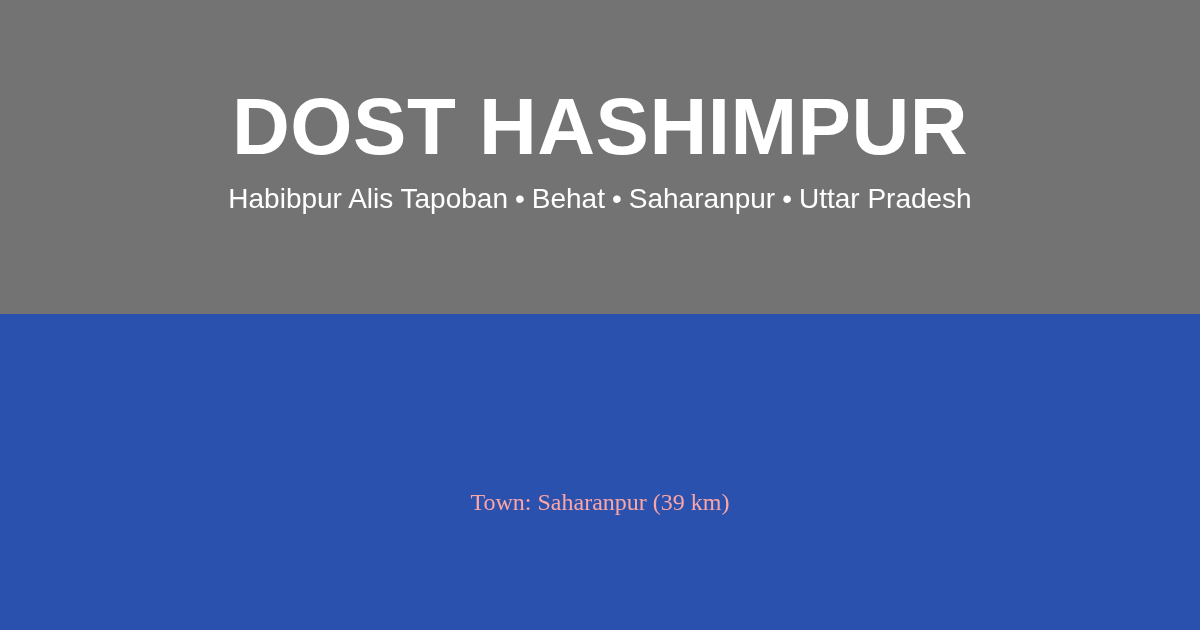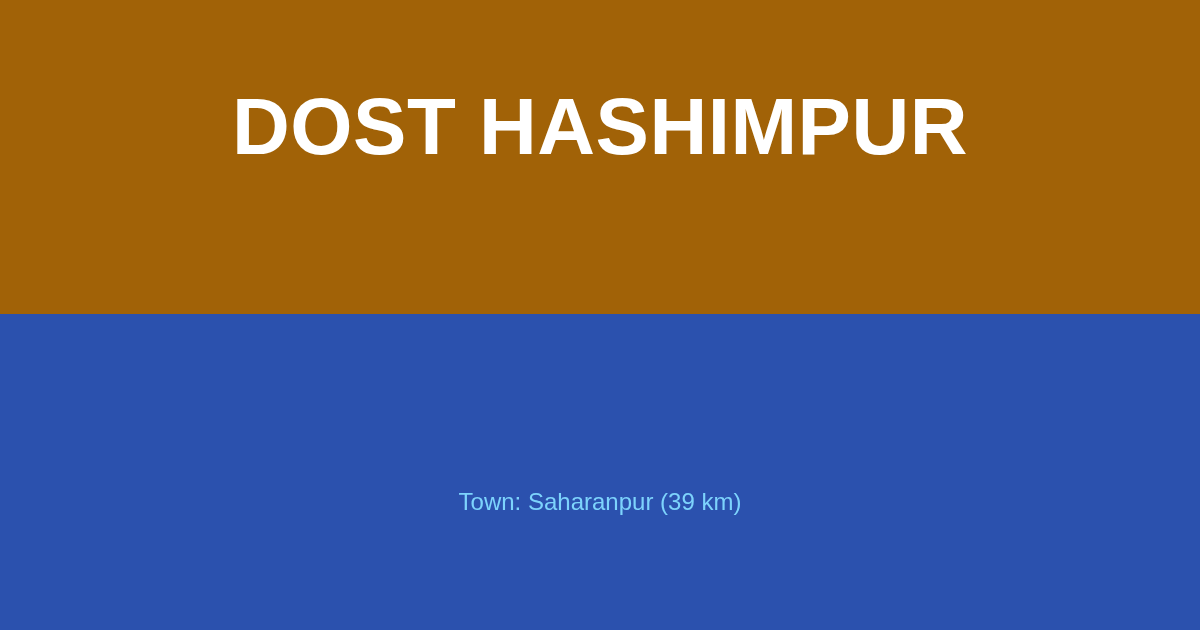--- a/index.html
+++ b/index.html
@@ -19,21 +19,21 @@
     height: 630px;
     overflow: hidden;
   }
   
   #header-band {
     position: absolute;
     left: 0;
     top: 0;
     width: 1200px;
     height: 314px;
-    background: #a16207;
+    background: #737373;
     box-sizing: border-box;
   }
   #village-title {
     position: absolute;
     left: 0;
     top: 83px;
     width: 1200px;
     text-align: center;
     font-size: 80px;
     line-height: 88px;
@@ -69,22 +69,23 @@
   }
   #nearest-town-line {
     position: absolute;
     left: 0;
     top: 172px;
     width: 1200px;
     text-align: center;
     font-size: 24px;
     line-height: 32px;
     font-weight: 400;
-    color: #7dd3fc;
+    color: #fca5a5;
     white-space: nowrap;
+    font-family: Liberation Serif, serif;
   }
   #site-watermark {
     position: absolute;
     right: 25px;
     bottom: 16px;
     font-size: 21px;
     line-height: 24px;
     font-weight: 700;
     letter-spacing: 0.2px;
     color: #8c8d91;
@@ -92,20 +93,23 @@
   }
 </style>
 </head>
 <body>
 
 <div id="card">
 
   <div id="header-band">
     <div id="village-title">DOST HASHIMPUR</div>
 
+    <div id="location-breadcrumb">
+      <span>Habibpur Alis Tapoban</span><span class="sep">•</span><span>Behat</span><span class="sep">•</span><span>Saharanpur</span><span class="sep">•</span><span>Uttar Pradesh</span>
+    </div>
   </div>
 
   <div id="body-band">
     <div id="nearest-town-line">Town: Saharanpur (39 km)</div>
 
   </div>
 
 </div>
 
 </body></html>

